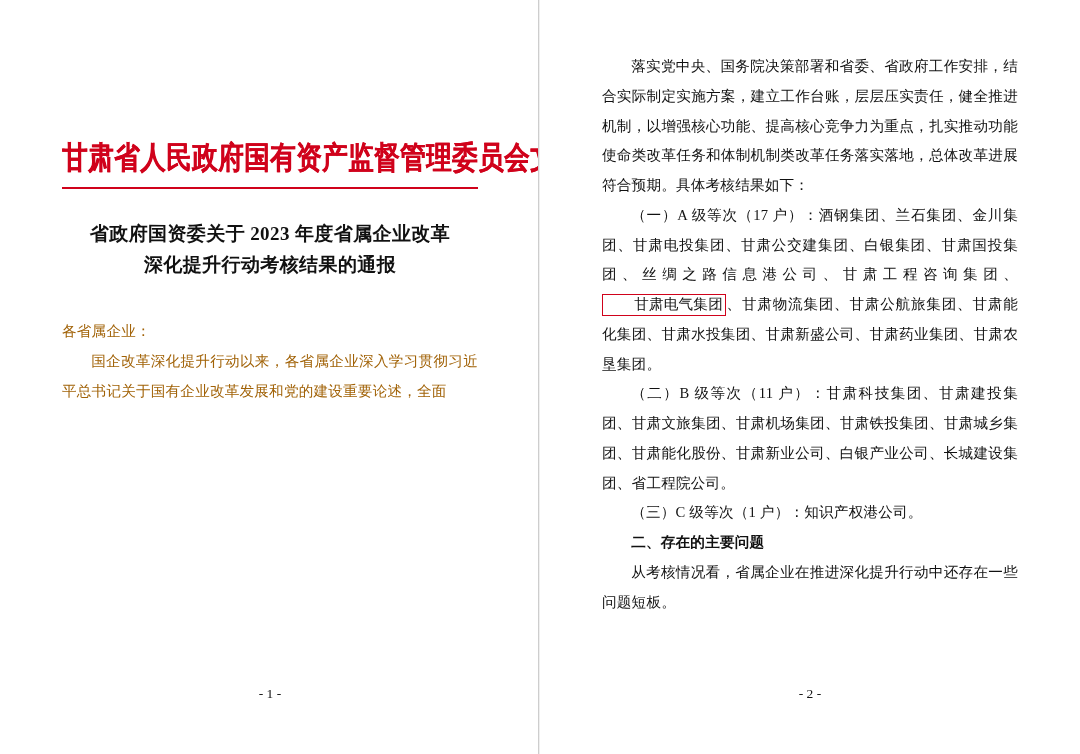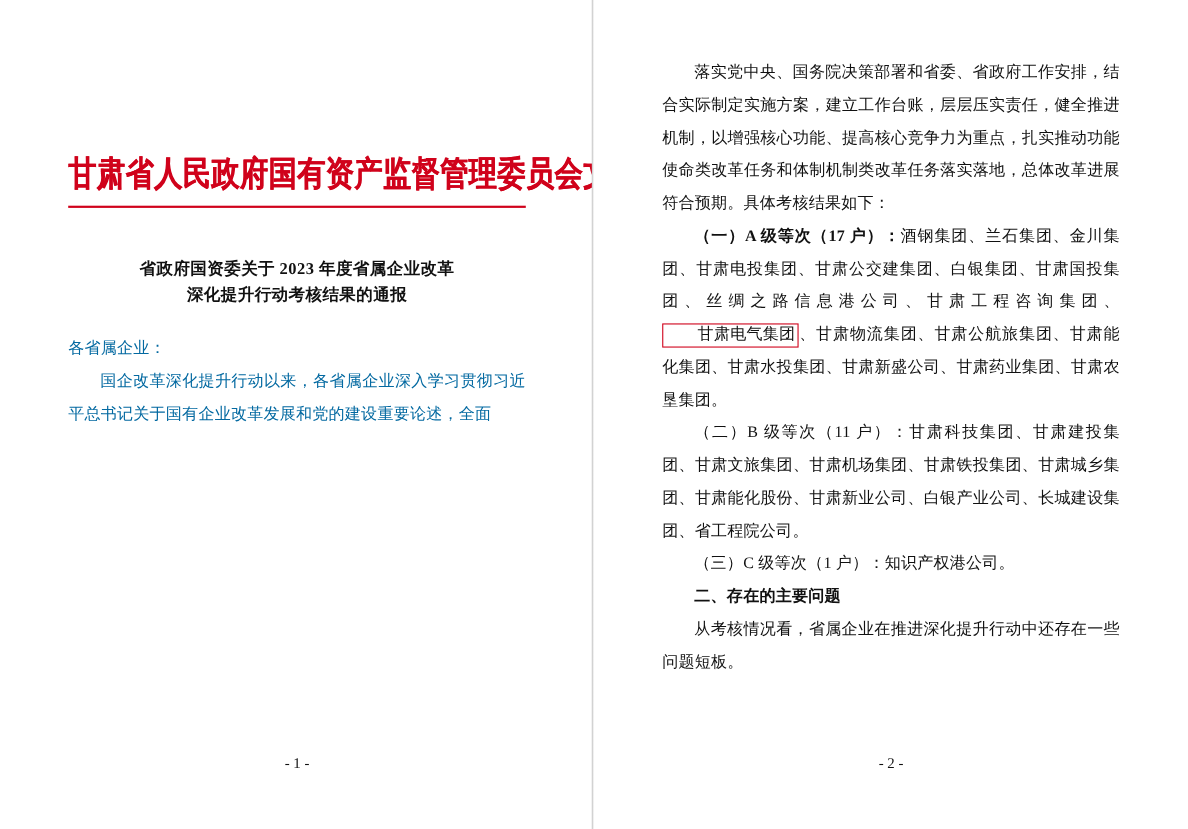--- a/index.html
+++ b/index.html
@@ -65,33 +65,33 @@
     color: #111;
     letter-spacing: 0.6px;
   }
   .red-rule {
     margin-top: 12px;
     height: 2.4px;
     background: #d0021b;
     width: 100%;
   }
   .doc-title {
-    margin-top: 44px;
+    margin-top: 30px;
     text-align: center;
-    font-size: 15px;
+    font-size: 19px;
     font-weight: bold;
     line-height: 1.6;
     color: #111;
     letter-spacing: 0.4px;
   }
   .body-text {
-    margin-top: 22px;
+    margin-top: 37px;
     font-size: 14.6px;
     line-height: 2.04;
-    color: #0369a1;
+    color: #a16207;
     text-align: justify;
     letter-spacing: 0.2px;
   }
   .body-text p {
     margin: 0;
   }
   .indent2 { text-indent: 2em; }
   .sec-head {
     text-indent: 2em;
     font-weight: bold;
@@ -104,21 +104,21 @@
     text-align: justify;
     letter-spacing: 0.2px;
   }
   .right-body p { margin: 0; }
   .boxed {
     border: 1.6px solid #d0021b;
     padding: 0 2px;
     display: inline-block;
     line-height: 1.35;
   }
-  .bold { font-weight: bold; margin-top: 24px; }
+  .bold { font-weight: normal; margin-top: 24px; }
   .page-number {
     position: absolute;
     bottom: 52px;
     left: 0;
     width: 100%;
     text-align: center;
     font-size: 13.5px;
     color: #111;
   }
   .page-number-right {

